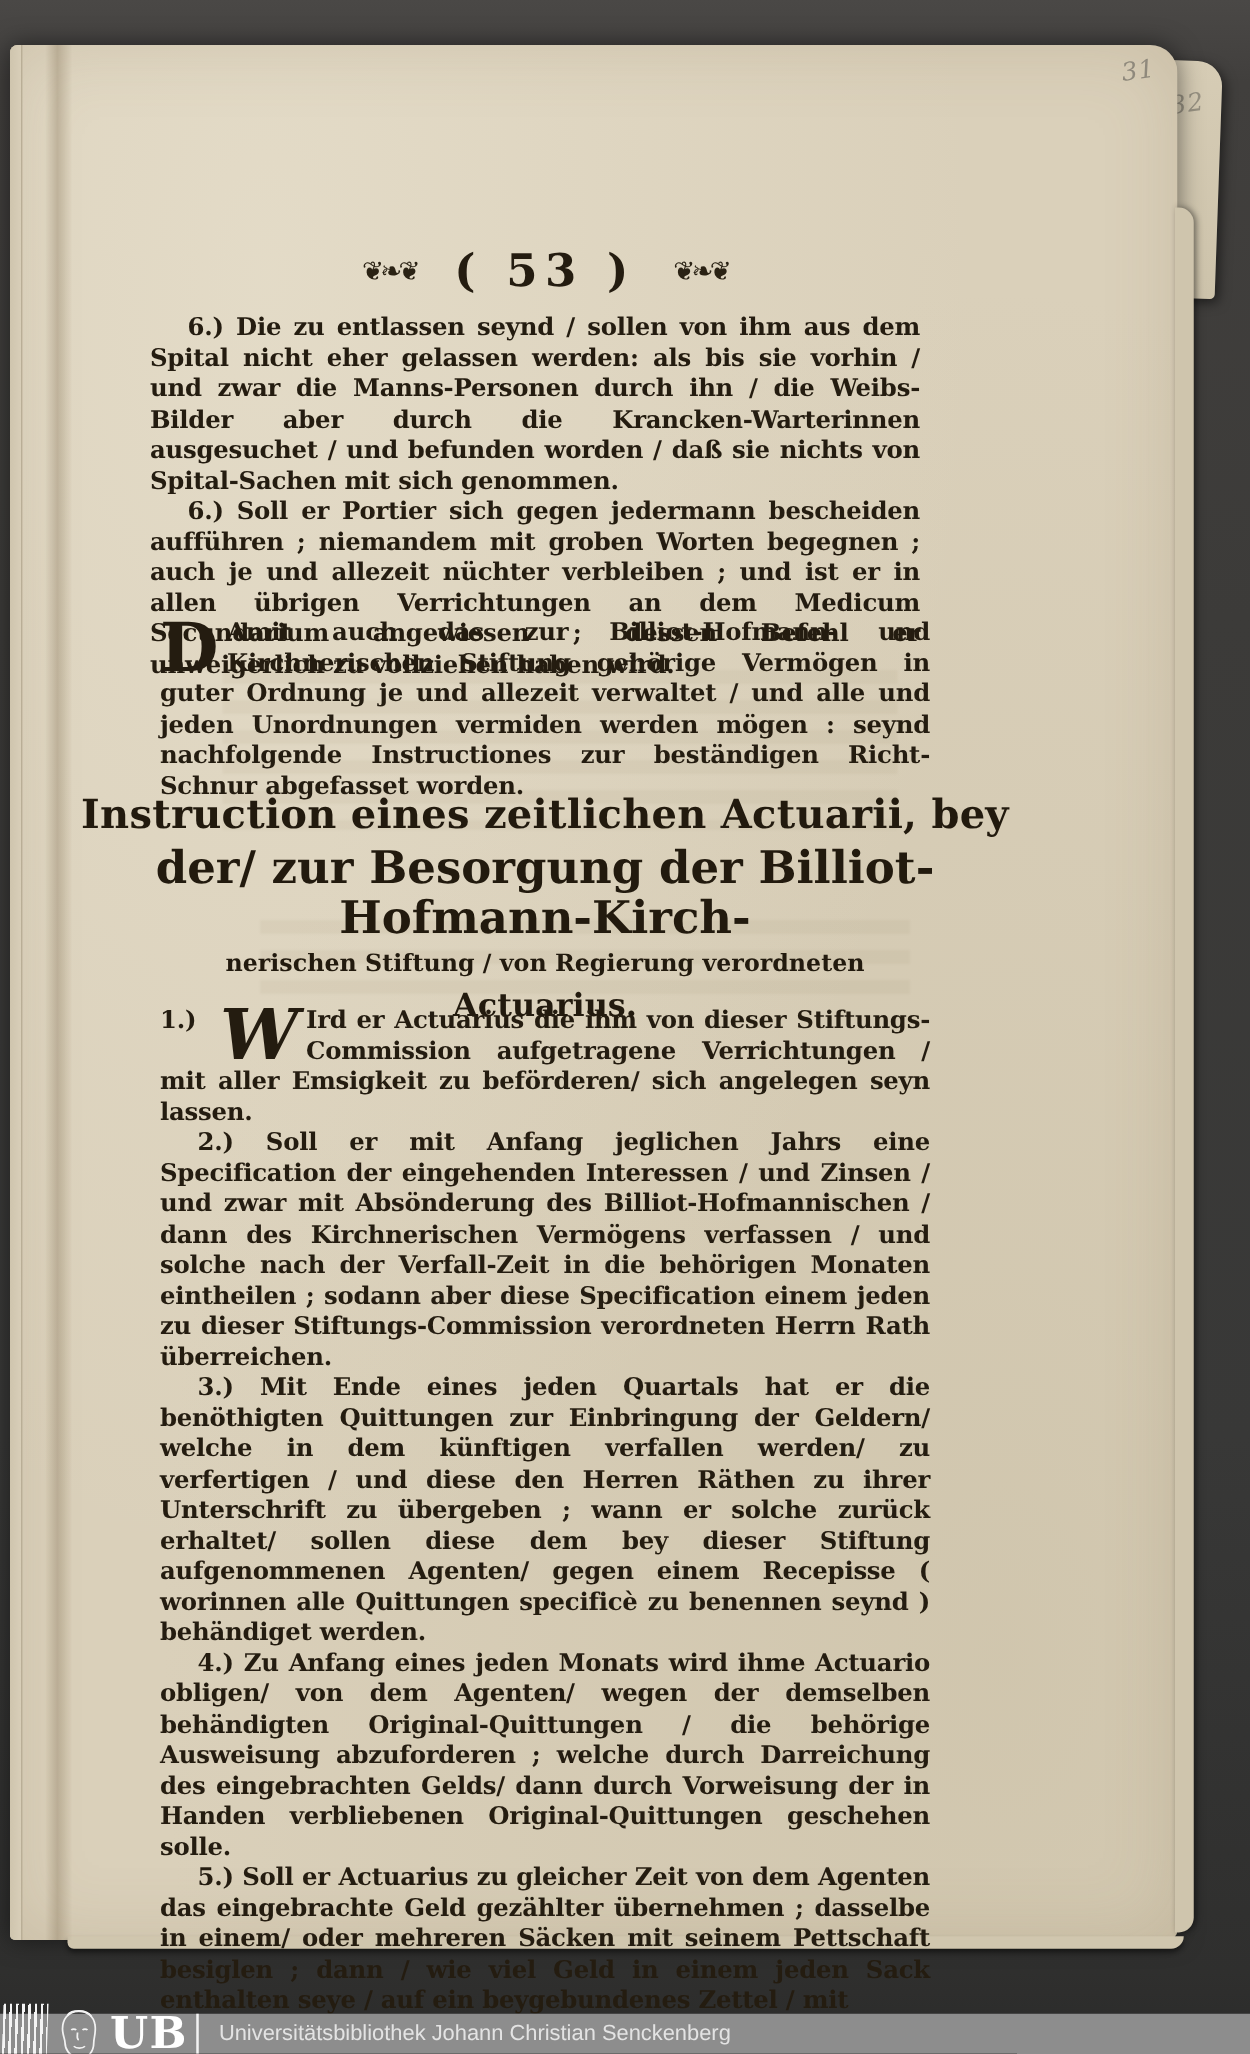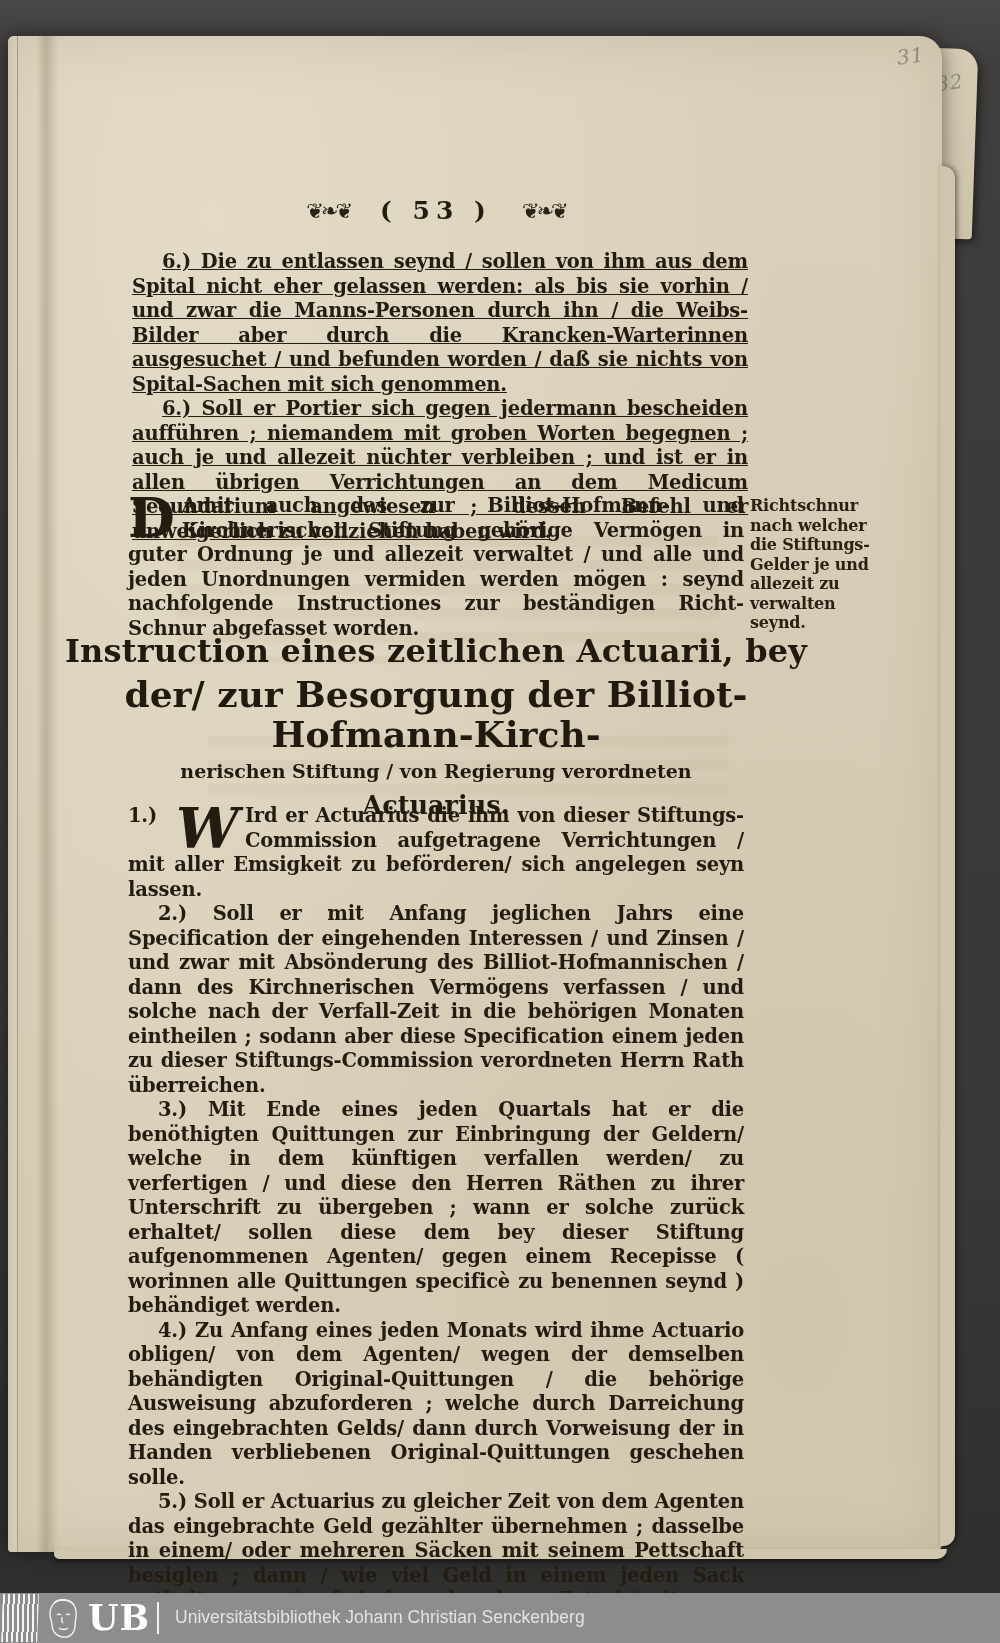--- a/index.html
+++ b/index.html
@@ -66,22 +66,22 @@
   }
   .bleed-1{left:170px;top:500px;width:540px;height:128px;}
   .bleed-2{left:200px;top:700px;width:520px;height:60px;}
   
   .fraktur{font-weight:700;letter-spacing:-.2px;}
   .ornament-row{
     position:absolute;left:120px;top:160px;width:616px;
     display:flex;justify-content:center;align-items:center;gap:30px;
   }
   .ornament{font-family:"DejaVu Sans",sans-serif;font-size:21px;letter-spacing:-3px;color:#2a2214;}
-  .page-number{font-size:25px;font-weight:700;letter-spacing:6px;}
-  .text-flow{position:absolute;left:124px;top:214px;width:616px;text-decoration:underline;}
+  .page-number{font-size:36px;font-weight:700;letter-spacing:6px;}
+  .text-flow{position:absolute;left:112px;top:214px;width:616px;}
   .para{
     margin:0;font-size:19.5px;line-height:24.5px;text-align:justify;
     font-weight:700;letter-spacing:-.2px;
   }
   .indent{text-indent:30px;}
   .damit-block{position:absolute;left:120px;top:458px;width:616px;}
   .dropcap-d{
     float:left;font-size:54px;line-height:44px;font-weight:700;
     margin:2px 7px 0 0;
   }
@@ -101,21 +101,21 @@
   .main-flow{position:absolute;left:120px;top:768px;width:616px;}
   .pnum{float:left;width:48px;}
   .dropcap-w{
     float:left;font-size:56px;line-height:46px;font-weight:700;font-style:italic;
     margin:1px 8px 0 0;letter-spacing:-2px;
   }
   .sig-row{position:relative;height:26px;margin-top:1px;font-size:21px;font-weight:700;text-align:center;}
   .catchword{position:absolute;right:6px;top:0;font-size:19.5px;}
   
   .footer{
-    position:absolute;left:0;right:0;bottom:0;height:50px;z-index:4;
+    position:absolute;left:0;right:0;bottom:0;height:32px;z-index:4;
     background:#8d8d8d;display:flex;align-items:center;
   }
   .footer-logo{display:flex;align-items:center;height:100%;}
   .logo-lines{
     width:36px;height:48px;margin-left:2px;
     background:repeating-linear-gradient(90deg,#f4f4f4 0 2px, rgba(0,0,0,0) 2px 5px);
     transform:skewX(-2deg);
   }
   .logo-portrait{margin-left:4px;}
   .logo-ub{
@@ -158,21 +158,20 @@
     <p class="para indent">6.) Soll er Portier sich gegen jedermann bescheiden aufführen ; niemandem mit groben Worten begegnen ; auch je und allezeit nüchter verbleiben ; und ist er in allen übrigen Verrichtungen an dem Medicum Secundarium angewiesen ; dessen Befehl er unweigerlich zu vollziehen haben wird.</p>
   </div>
 
   <div class="damit-block">
     <p class="para">
       <span class="dropcap-d">D</span>
       <span>Amit auch das zur Billiot-Hofmann- und Kirchnerischen Stiftung gehörige Vermögen in guter Ordnung je und allezeit verwaltet / und alle und jeden Unordnungen vermiden werden mögen : seynd nachfolgende Instructiones zur beständigen Richt-Schnur abgefasset worden.</span>
     </p>
   </div>
 
-  <div class="margin-note fraktur">Richtschnur nach welcher die Stiftungs-Gelder je und allezeit zu verwalten seynd.</div>
 
   <div class="heading">
     <div class="h-line1">Instruction eines zeitlichen Actuarii, bey</div>
     <div class="h-line2">der/ zur Besorgung der Billiot-Hofmann-Kirch-</div>
     <div class="h-line3">nerischen Stiftung / von Regierung verordneten</div>
     <div class="h-line4">Actuarius.</div>
   </div>
 
   <div class="main-flow">
     <p class="para">

